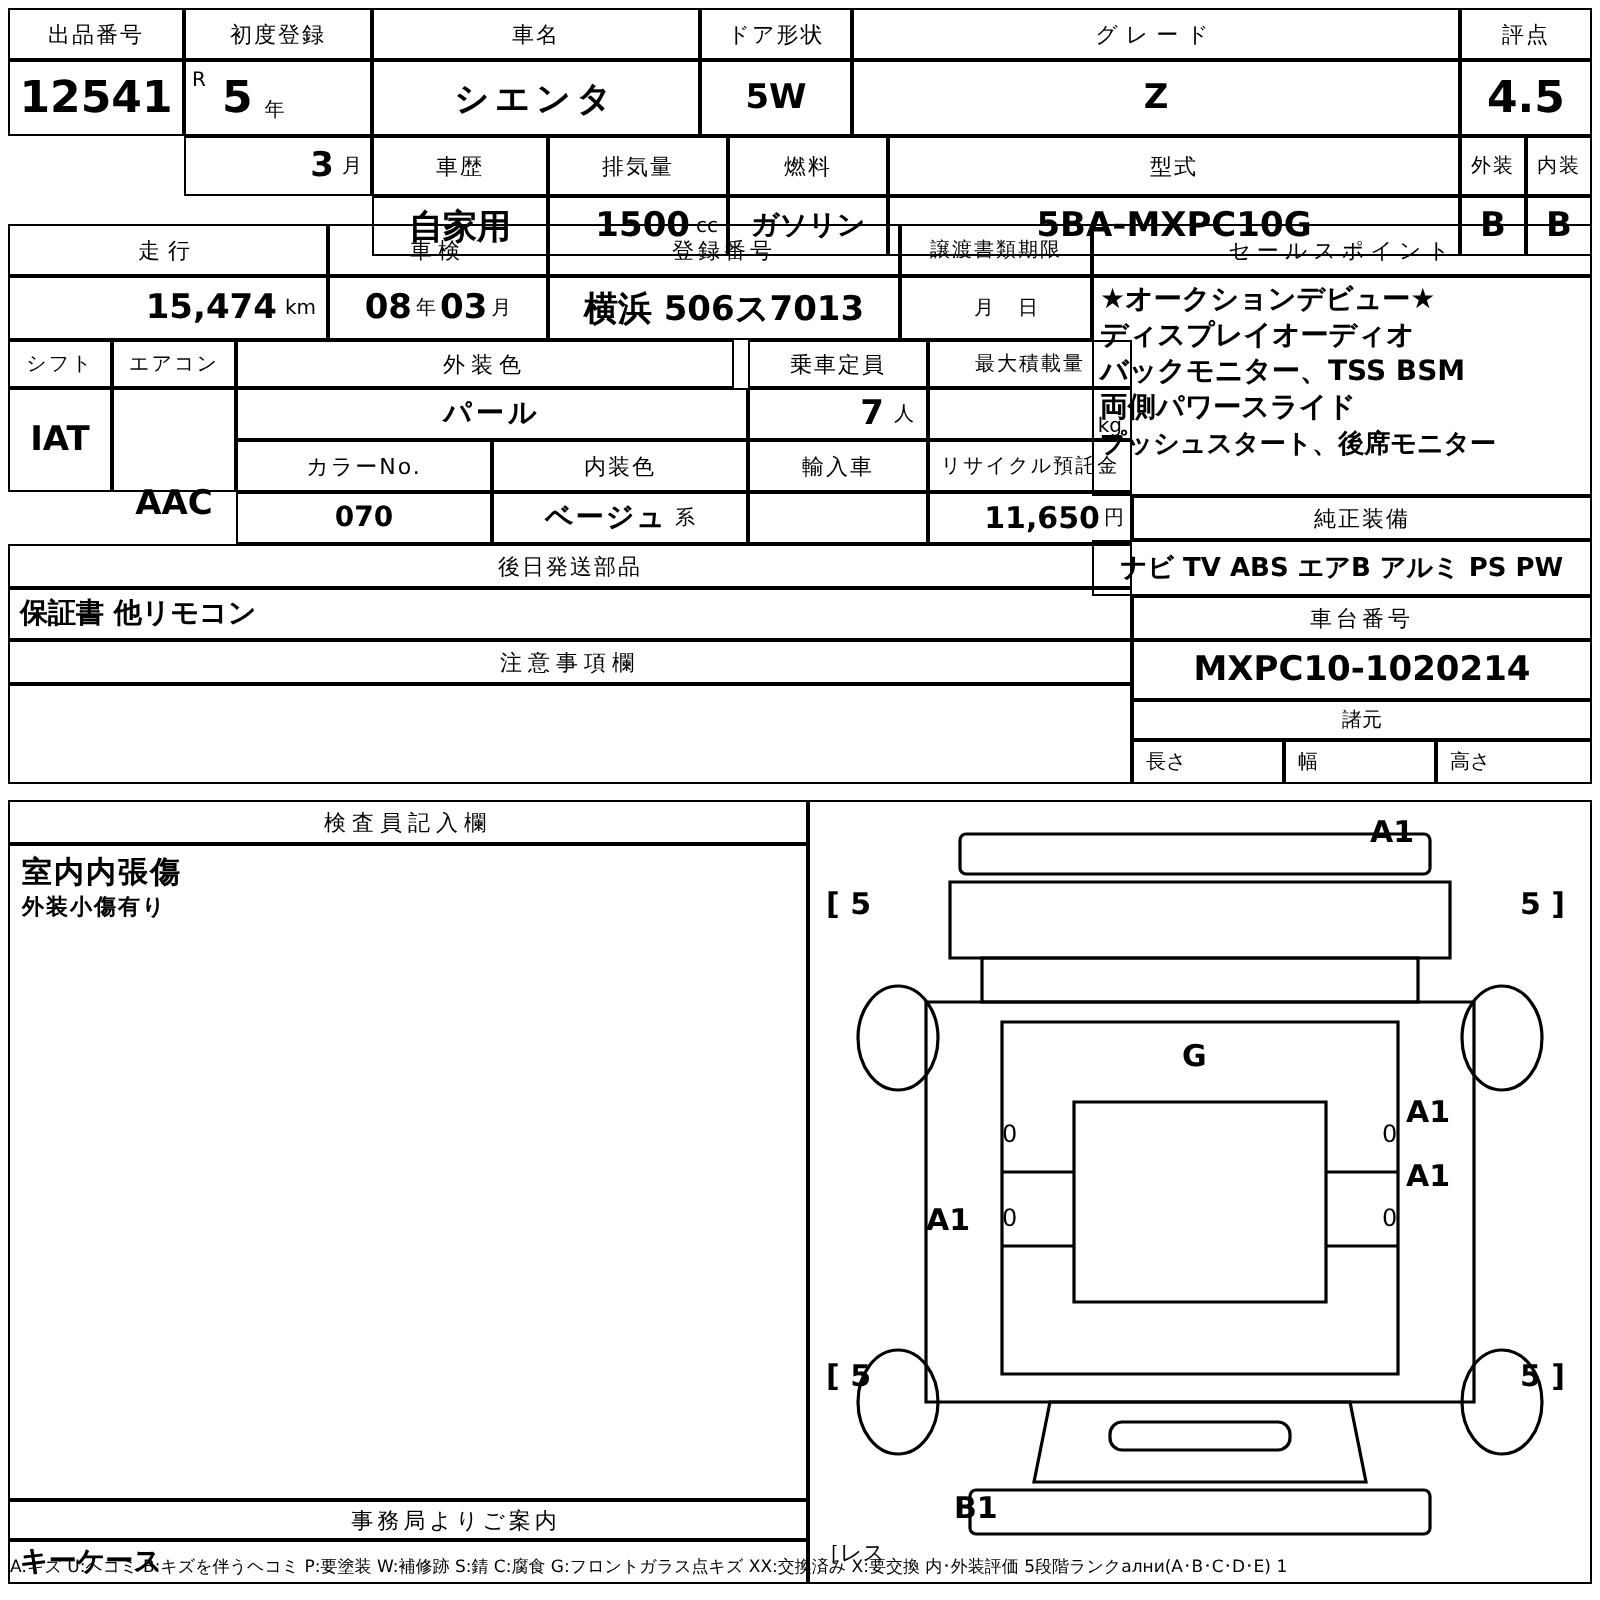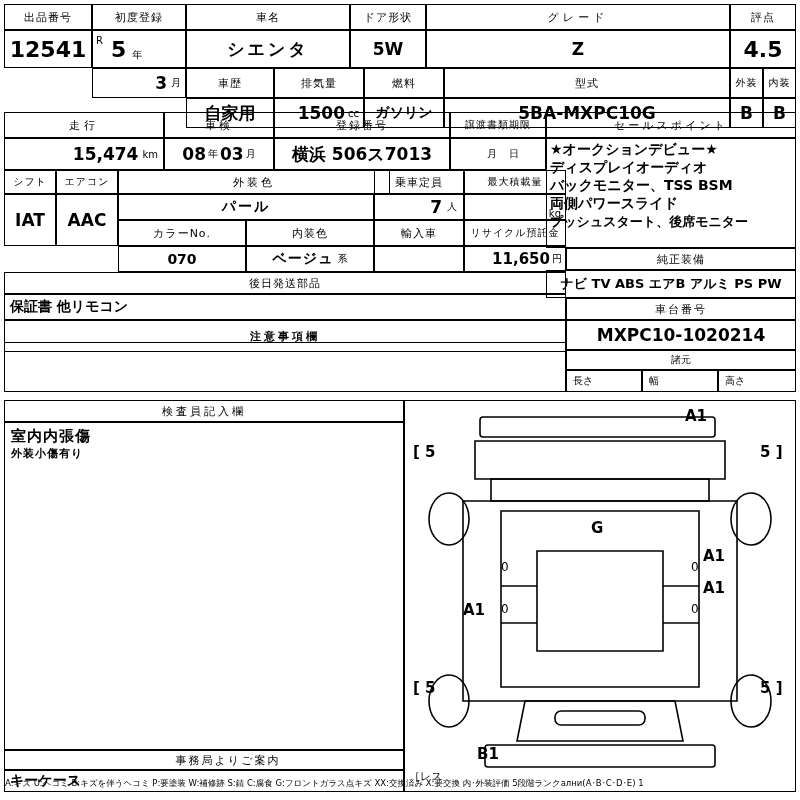--- a/index.html
+++ b/index.html
@@ -179,24 +179,24 @@
   <div class="bx" style="left:4px;top:170px;width:52px;height:24px;">
     <div class="lbl ctr" style="height:100%;font-size:10px;">シフト</div>
   </div>
   <div class="bx" style="left:56px;top:170px;width:62px;height:24px;">
     <div class="lbl ctr" style="height:100%;font-size:10px;">エアコン</div>
   </div>
   <div class="bx" style="left:4px;top:194px;width:52px;height:52px;">
     <div class="ctr med" style="height:100%;">IAT</div>
   </div>
   <div class="bx" style="left:56px;top:194px;width:62px;height:52px;">
-    <div class="ctr med" style="height:100%;">AAC</div>
-  </div>
-
-  <div class="bx" style="left:118px;top:170px;width:272px;height:24px;font-family:Liberation Mono, monospace;">
+    <div class="ctr med" style="height:100%;margin-top:32px;">AAC</div>
+  </div>
+
+  <div class="bx" style="left:118px;top:170px;width:249px;height:24px;font-family:Liberation Mono, monospace;">
     <div class="lbl ctr" style="height:100%;letter-spacing:3px;">外装色</div>
   </div>
   <div class="bx" style="left:118px;top:194px;width:256px;height:26px;">
     <div class="ctr" style="height:100%;font-size:14px;font-weight:bold;letter-spacing:2px;">パール</div>
   </div>
 
   <div class="bx" style="left:118px;top:220px;width:128px;height:26px;">
     <div class="lbl ctr" style="height:100%;">カラーNo.</div>
   </div>
   <div class="bx" style="left:246px;top:220px;width:128px;height:26px;">
@@ -254,21 +254,21 @@
   </div>
 
   <div class="bx" style="left:4px;top:246px;width:460px;height:0px;border:none;"></div>
   <div class="bx" style="left:4px;top:272px;width:562px;height:22px;">
     <div class="lbl ctr" style="height:100%;">後日発送部品</div>
   </div>
   <div class="bx" style="left:4px;top:294px;width:562px;height:26px;">
     <div class="lft" style="height:100%;padding-left:5px;font-size:14px;font-weight:bold;">保証書  他リモコン</div>
   </div>
 
-  <div class="bx" style="left:4px;top:320px;width:562px;height:32px;font-weight:bold;">
+  <div class="bx" style="left:4px;top:320px;width:562px;height:22px;">
     <div class="lbl ctr" style="height:100%;letter-spacing:3px;">注意事項欄</div>
   </div>
   <div class="bx" style="left:4px;top:342px;width:562px;height:50px;">
     <div class="lft" style="height:100%;padding-left:5px;font-size:13px;"></div>
   </div>
 
   <div class="bx" style="left:566px;top:298px;width:230px;height:22px;">
     <div class="lbl ctr" style="height:100%;letter-spacing:2px;">車台番号</div>
   </div>
   <div class="bx" style="left:566px;top:320px;width:230px;height:30px;">

